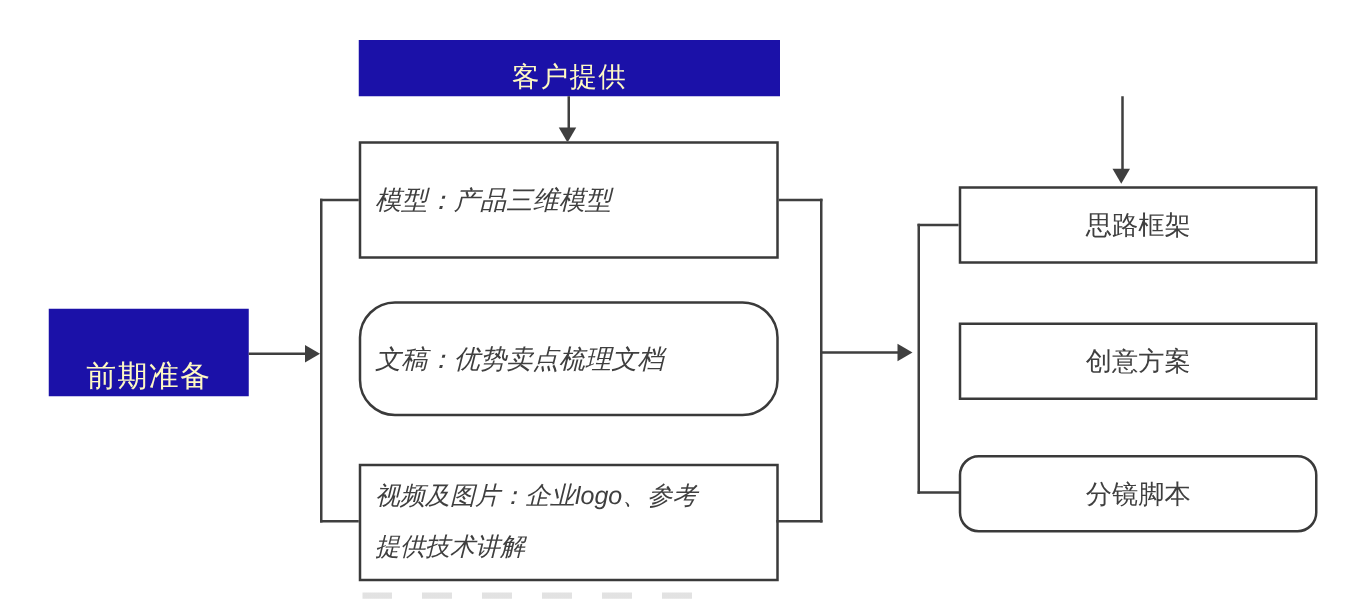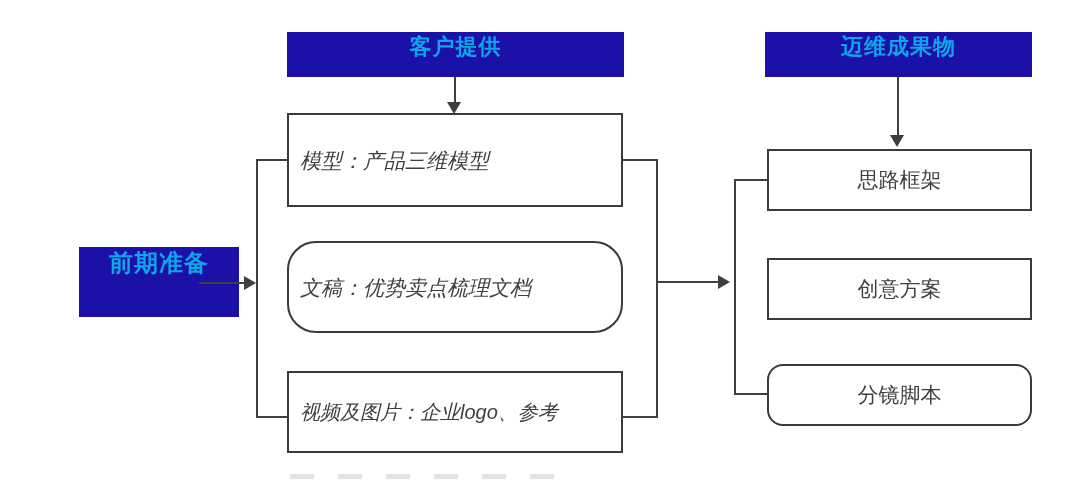--- a/index.html
+++ b/index.html
@@ -11,49 +11,49 @@
     font-family: "Liberation Sans", sans-serif;
     overflow: hidden;
     --accent: #1B11A8;
     --border: #3a3a3a;
     --text: #3f3f3f;
     --connector: #3f3f3f;
   }
   .blue-node {
     position: absolute;
     background: var(--accent);
-    color: #0ea5e9;
-    font-weight: bold;
+    color: #fef9c3;
+    font-weight: normal;
     display: flex;
-    align-items: flex-start;
+    align-items: flex-end;
     justify-content: center;
     letter-spacing: 1px;
   }
-  .start-node { left: 39px; top: 247px; width: 160px; height: 70px; font-size: 24px; margin-left: 40px; }
+  .start-node { left: 39px; top: 247px; width: 160px; height: 70px; font-size: 24px; }
   .client-header { left: 287px; top: 32px; width: 337px; height: 45px; font-size: 22px; }
   .output-header { left: 765px; top: 32px; width: 267px; height: 45px; font-size: 22px; }
 
   .white-box {
     position: absolute;
     background: #ffffff;
     border: 2px solid var(--border);
     box-sizing: border-box;
     color: var(--text);
   }
   .mid-box {
     left: 287px; width: 336px;
     display: flex; flex-direction: column; justify-content: center;
     padding-left: 11px; padding-right: 8px;
     font-size: 21px; line-height: 29px; font-style: italic;
   }
   .box-model { top: 113px; height: 94px; }
   .box-doc   { top: 241px; height: 92px; border-radius: 29px; }
-  .box-media { top: 371px; height: 82px; font-size: 20px; gap: 12px; }
+  .box-media { top: 371px; height: 94px; font-size: 20px; gap: 12px; }
   .right-box {
-    left: 767px; width: 265px; height: 62px;
+    left: 767px; width: 287px; height: 62px;
     display: flex; align-items: center; justify-content: center;
     font-size: 21px;
   }
   .box-framework  { top: 149px; }
   .box-creative   { top: 258px; }
   .box-storyboard { top: 364px; border-radius: 16px; }
 
   .h-line { position: absolute; height: 2px; background: var(--connector); }
   .v-line { position: absolute; width: 2px; background: var(--connector); }
   .arrow-right {
@@ -101,36 +101,34 @@
   <div class="arrow-down" style="left:447px; top:102px;"></div>
 
   <div class="white-box mid-box box-model">
     <span>模型：产品三维模型</span>
   </div>
   <div class="white-box mid-box box-doc">
     <span>文稿：优势卖点梳理文档</span>
   </div>
   <div class="white-box mid-box box-media">
     <span>视频及图片：企业logo、参考</span>
+    <span>提供技术讲解</span>
   </div>
 
   <div class="h-line" style="left:623px; top:159px; width:35px;"></div>
   <div class="v-line" style="left:656px; top:159px; height:259px;"></div>
   <div class="h-line" style="left:621px; top:416px; width:37px;"></div>
 
   <div class="h-line" style="left:656px; top:281px; width:64px;"></div>
   <div class="arrow-right" style="left:718px; top:275px;"></div>
 
   <div class="v-line" style="left:734px; top:179px; height:216px;"></div>
   <div class="h-line" style="left:734px; top:179px; width:33px;"></div>
   <div class="h-line" style="left:734px; top:393px; width:34px;"></div>
 
-  <div class="blue-node output-header">
-    <span>迈维成果物</span>
-  </div>
 
   <div class="v-line" style="left:897px; top:77px; height:60px;"></div>
   <div class="arrow-down" style="left:890px; top:135px;"></div>
 
   <div class="white-box right-box box-framework">
     <span>思路框架</span>
   </div>
   <div class="white-box right-box box-creative">
     <span>创意方案</span>
   </div>

